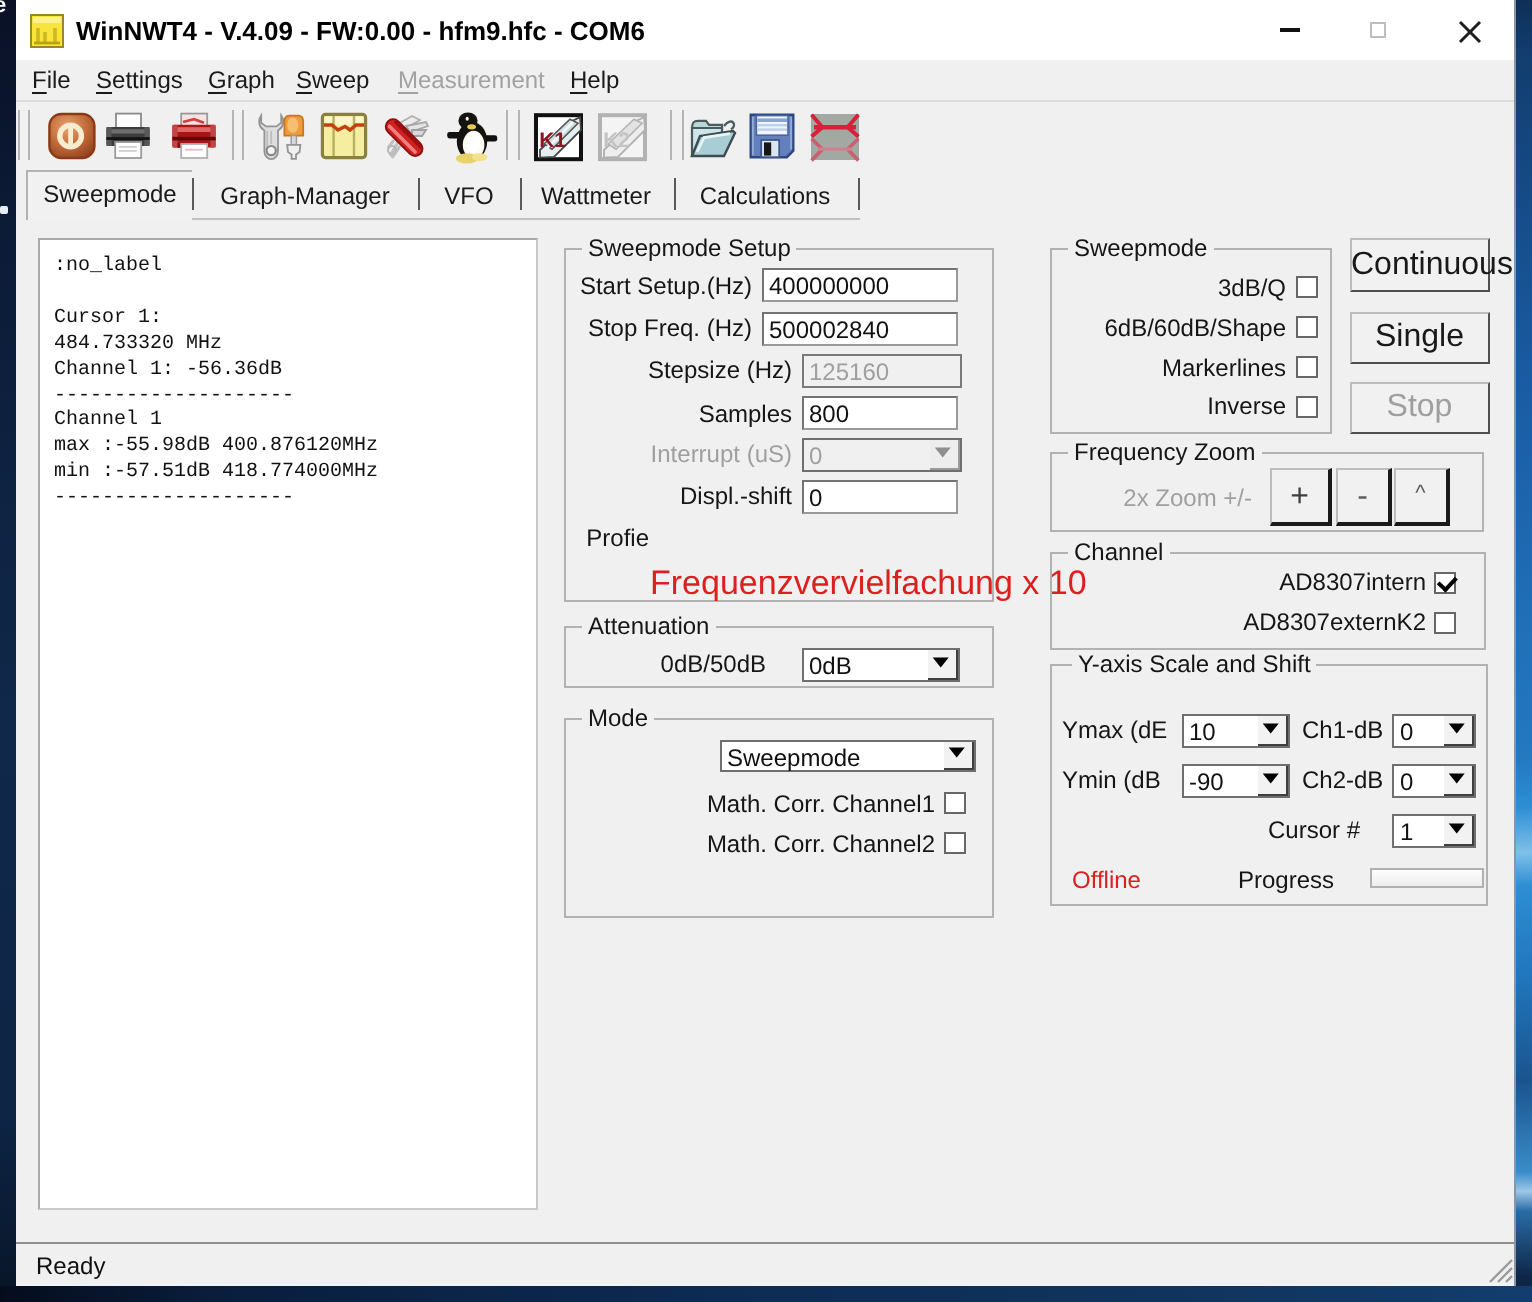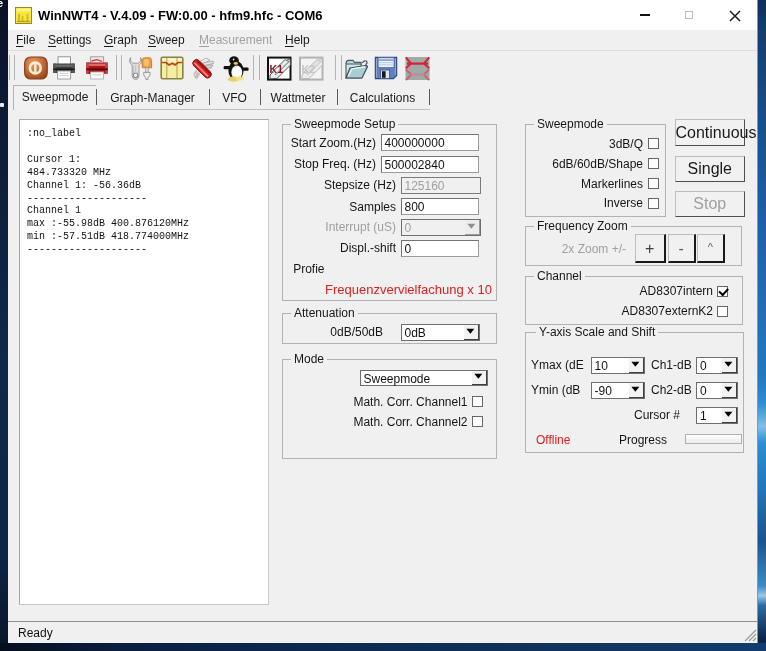--- a/index.html
+++ b/index.html
@@ -243,34 +243,34 @@
 Channel 1: -56.36dB
 --------------------
 Channel 1
 max :-55.98dB 400.876120MHz
 min :-57.51dB 418.774000MHz
 --------------------</div>
 
     <div class="gb" style="left:274px; top:13.5px; width:215px; height:177px">
         <b style="left:8px">Sweepmode Setup</b>
       </div>
-    <div class="lbl r" style="left:268px; top:25.5px; width:100px">Start Zoom.(Hz)</div>
+    <div class="lbl r" style="left:268px; top:25.5px; width:100px">Start Setup.(Hz)</div>
     <div class="inp" style="left:372.5px; top:24px; width:98px; height:17px">400000000</div>
     <div class="lbl r" style="left:268px; top:47px; width:100px">Stop Freq. (Hz)</div>
     <div class="inp" style="left:372.5px; top:45.5px; width:98px; height:17px">500002840</div>
     <div class="lbl r" style="left:288px; top:68px; width:100px">Stepsize (Hz)</div>
     <div class="inp dis" style="left:392.5px; top:66.5px; width:80.5px; height:17px">125160</div>
     <div class="lbl r" style="left:288px; top:89.5px; width:100px">Samples</div>
     <div class="inp" style="left:392.5px; top:88px; width:78px; height:17px">800</div>
     <div class="lbl r dis" style="left:288px; top:110px; width:100px">Interrupt (uS)</div>
     <div class="combo dis" style="left:392.5px; top:108.5px; width:80.5px; height:17px">0<span class="arw"></span></div>
     <div class="lbl r" style="left:288px; top:131px; width:100px">Displ.-shift</div>
     <div class="inp" style="left:392.5px; top:129.5px; width:78px; height:17px">0</div>
     <div class="lbl r" style="left:216.5px; top:152px; width:100px">Profie</div>
-    <div class="lbl red" style="left:317px; top:171.5px; font-size:13px">Frequenzvervielfachung x 10</div>
+    <div class="lbl red" style="left:317px; top:171.5px; font-size:17px">Frequenzvervielfachung x 10</div>
 
     <div class="gb" style="left:274px; top:203px; width:215px; height:31px">
         <b style="left:8px">Attenuation</b>
       </div>
     <div class="lbl r" style="left:275px; top:215px; width:100px">0dB/50dB</div>
     <div class="combo" style="left:392.5px; top:213.5px; width:79.5px; height:17px">0dB<span class="arw"></span></div>
 
     <div class="gb" style="left:274px; top:248.5px; width:215px; height:100px">
         <b style="left:8px">Mode</b>
       </div>

